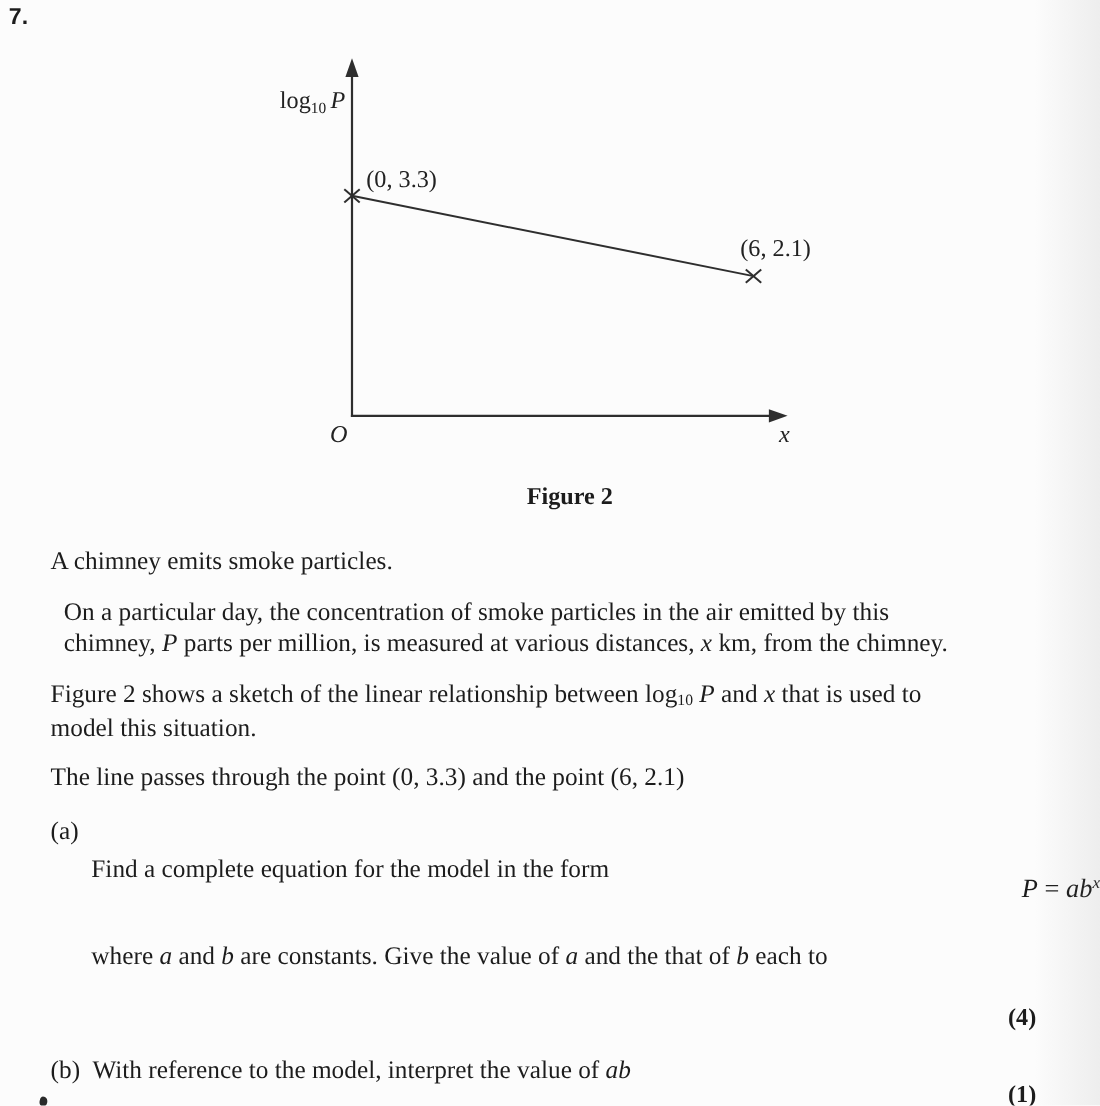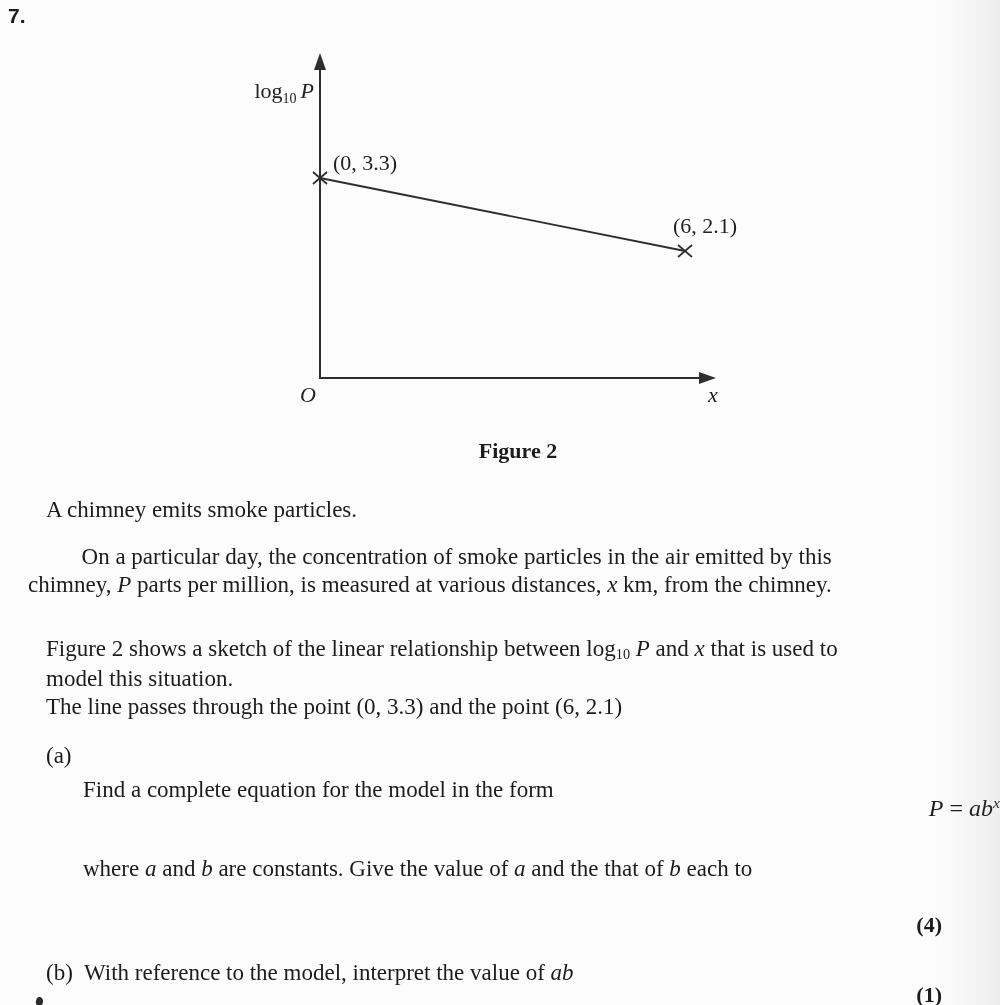--- a/index.html
+++ b/index.html
@@ -64,26 +64,26 @@
   <text x="93" y="125">(0, 3.3)</text>
   <text x="433" y="188">(6, 2.1)</text>
   <text x="76" y="357" text-anchor="end" font-style="italic">O</text>
   <text x="473" y="357" text-anchor="middle" font-style="italic">x</text>
 </svg>
 
 <div class="abs caption" style="left:418px; top:438px; width:200px;">Figure 2</div>
 
 <div class="abs para line" style="left:46px; top:496px;"><span>A chimney emits smoke particles.</span></div>
 
-<div class="abs para" style="left:28px; top:543px;text-align:right;">
+<div class="abs para" style="left:58px; top:543px;">
   <div class="line"><span>On a particular day, the concentration of smoke particles in the air emitted by this</span></div>
   <div class="line"><span>chimney, </span><span class="it">P</span><span> parts per million, is measured at various distances, </span><span class="it">x</span><span> km, from the chimney.</span></div>
 </div>
 
-<div class="abs para" style="left:46px; top:617px;margin-top:18px;">
+<div class="abs para" style="left:46px; top:617px;">
   <div class="line"><span>Figure 2 shows a sketch of the linear relationship between log</span><span class="sub">10</span><span> </span><span class="it">P</span><span> and </span><span class="it">x</span><span> that is used to</span></div>
   <div class="line"><span>model this situation.</span></div>
 </div>
 
 <div class="abs para line" style="left:46px; top:693px;"><span>The line passes through the point (0, 3.3) and the point (6, 2.1)</span></div>
 
 <div class="abs para" style="left:46px; top:742px;">(a)</div>
 <div class="abs para line" style="left:83px; top:742px;margin-top:34px;"><span>Find a complete equation for the model in the form</span></div>
 
 <div class="abs equation line" style="left:35px; top:795px; width:965px;"><span class="it">P</span><span> = </span><span class="it">ab</span><span class="sup it">x</span></div>

